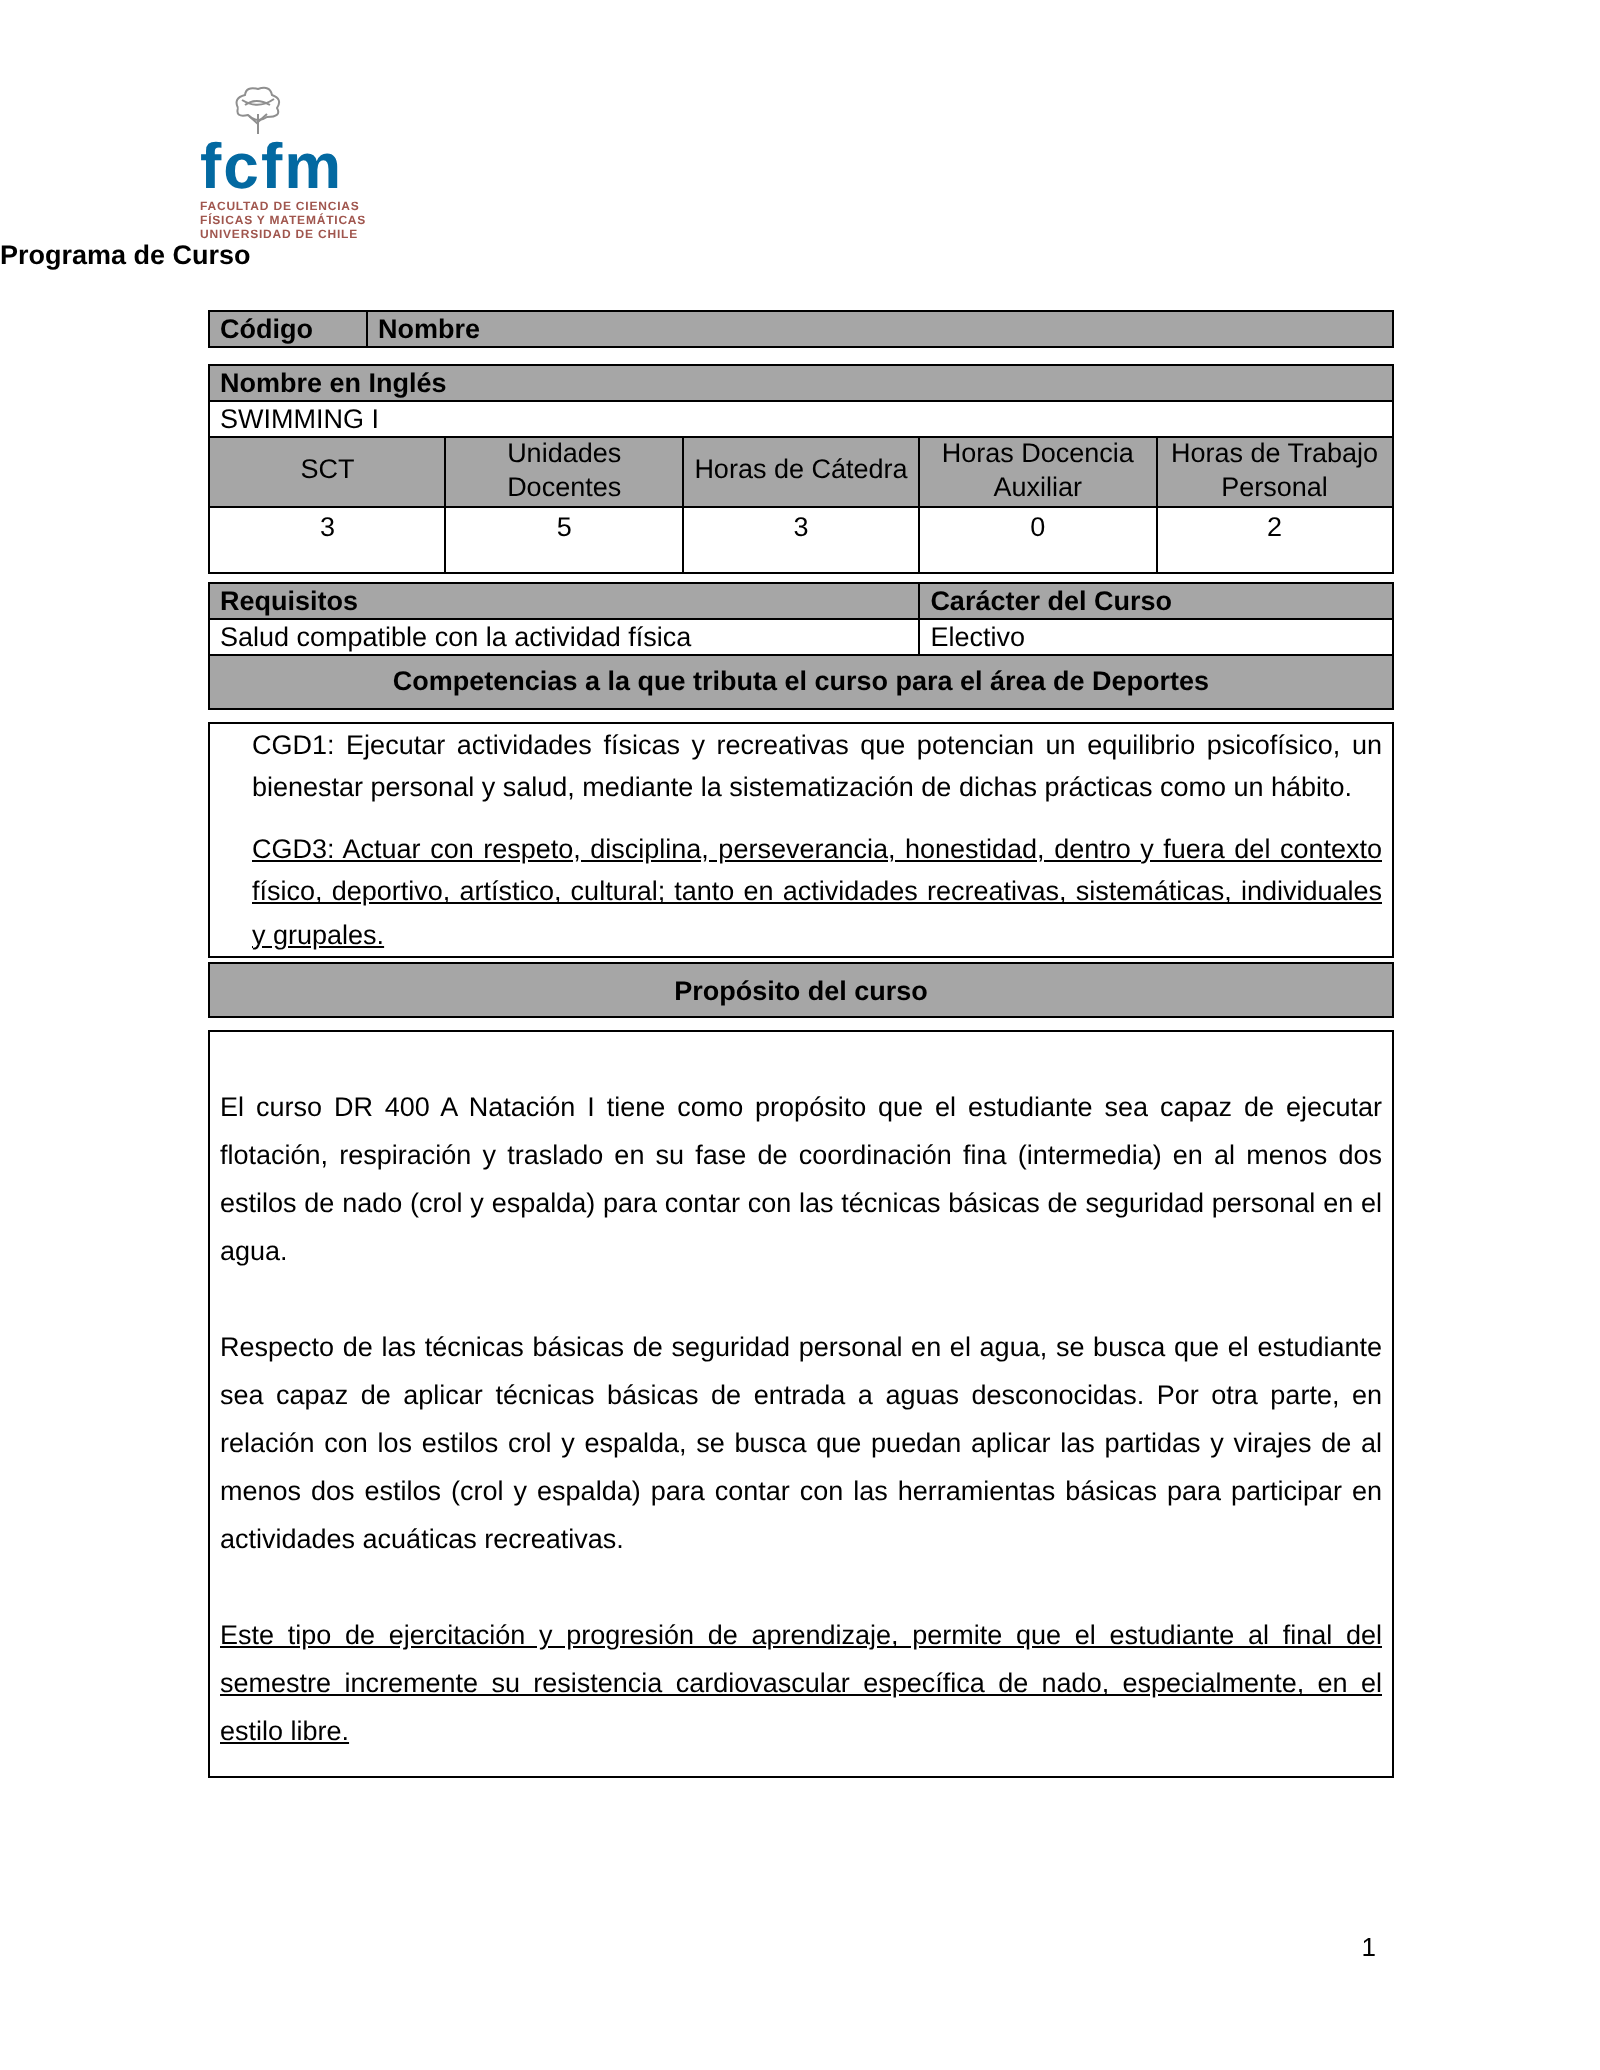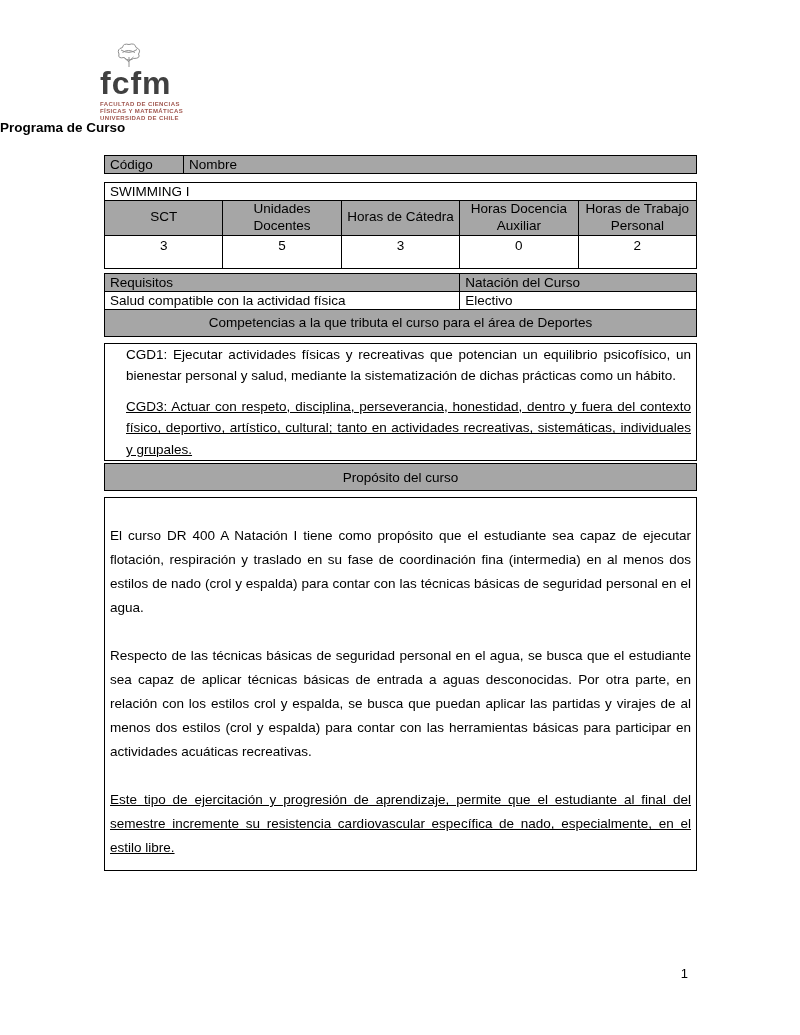--- a/index.html
+++ b/index.html
@@ -14,21 +14,21 @@
     width: 800px; height: 1035px;
     background: #fff;
     overflow: hidden;
   }
 
   
   .logo { position: absolute; left: 100px; top: 42px; width: 120px; }
   .logo-tree { display: block; margin-left: 14px; }
   .logo-text {
     font-weight: bold; font-size: 32px; line-height: 30px;
-    letter-spacing: 1px; color: #404040;
+    letter-spacing: 1px; color: #0369a1;
   }
   .logo-caption {
     margin-top: 3px; font-size: 6px; line-height: 7px;
     letter-spacing: 0.4px; color: #a0564e; font-weight: bold;
   }
 
   
   .doc-title {
     position: absolute; top: 120px; left: 0; width: 792px;
     text-align: left; font-weight: bold; font-size: 13.5px;
@@ -39,21 +39,21 @@
 
   table.tbl { border-collapse: collapse; width: 100%; table-layout: fixed; }
   table.tbl td {
     border: 1px solid #000;
     font-size: 13.5px;
     padding: 0 5px;
     height: 17px;
     vertical-align: middle;
     overflow: hidden;
   }
-  .hdr { background: var(--hdr-gray, #a6a6a6); font-weight: normal; }
+  .hdr { background: var(--hdr-gray, #a6a6a6); font-weight: bold; }
   .hdr-plain { background: var(--hdr-gray, #a6a6a6); font-weight: normal; }
   .center { text-align: left; }
   .vtop { vertical-align: top; padding-top: 2px; }
 
   tr.row-tall td { height: 48px; }
   tr.hours-hdr td { height: 33px; line-height: 1.25; text-align: center; }
   tr.hours-val td { height: 30px; text-align: center; vertical-align: top; padding-top: 2px; }
   tr.band td { height: 26px; text-align: center; }
 
   .textbox td {
@@ -118,20 +118,23 @@
 
     <table class="tbl">
       <colgroup>
           <col>
           <col>
           <col>
           <col>
           <col>
         </colgroup>
       <tbody>
+          <tr>
+        <td colspan="5" class="hdr">Nombre en Inglés</td>
+      </tr>
       <tr>
         <td colspan="5">SWIMMING I</td>
       </tr>
       <tr class="hours-hdr">
         <td class="hdr-plain">SCT</td>
         <td class="hdr-plain">Unidades Docentes</td>
         <td class="hdr-plain">Horas de Cátedra</td>
         <td class="hdr-plain">Horas Docencia Auxiliar</td>
         <td class="hdr-plain">Horas de Trabajo Personal</td>
       </tr>
@@ -148,21 +151,21 @@
     <div class="gap g4"></div>
 
     <table class="tbl">
       <colgroup>
           <col style="width:60%">
           <col style="width:40%">
         </colgroup>
       <tbody>
           <tr>
         <td class="hdr center">Requisitos</td>
-        <td class="hdr center">Natación del Curso</td>
+        <td class="hdr center">Carácter del Curso</td>
       </tr>
       <tr>
         <td>Salud compatible con la actividad física</td>
         <td class="center">Electivo</td>
       </tr>
       <tr class="band">
         <td colspan="2" class="hdr">Competencias a la que tributa el curso para el área de Deportes</td>
       </tr>
     </tbody>
       </table>

